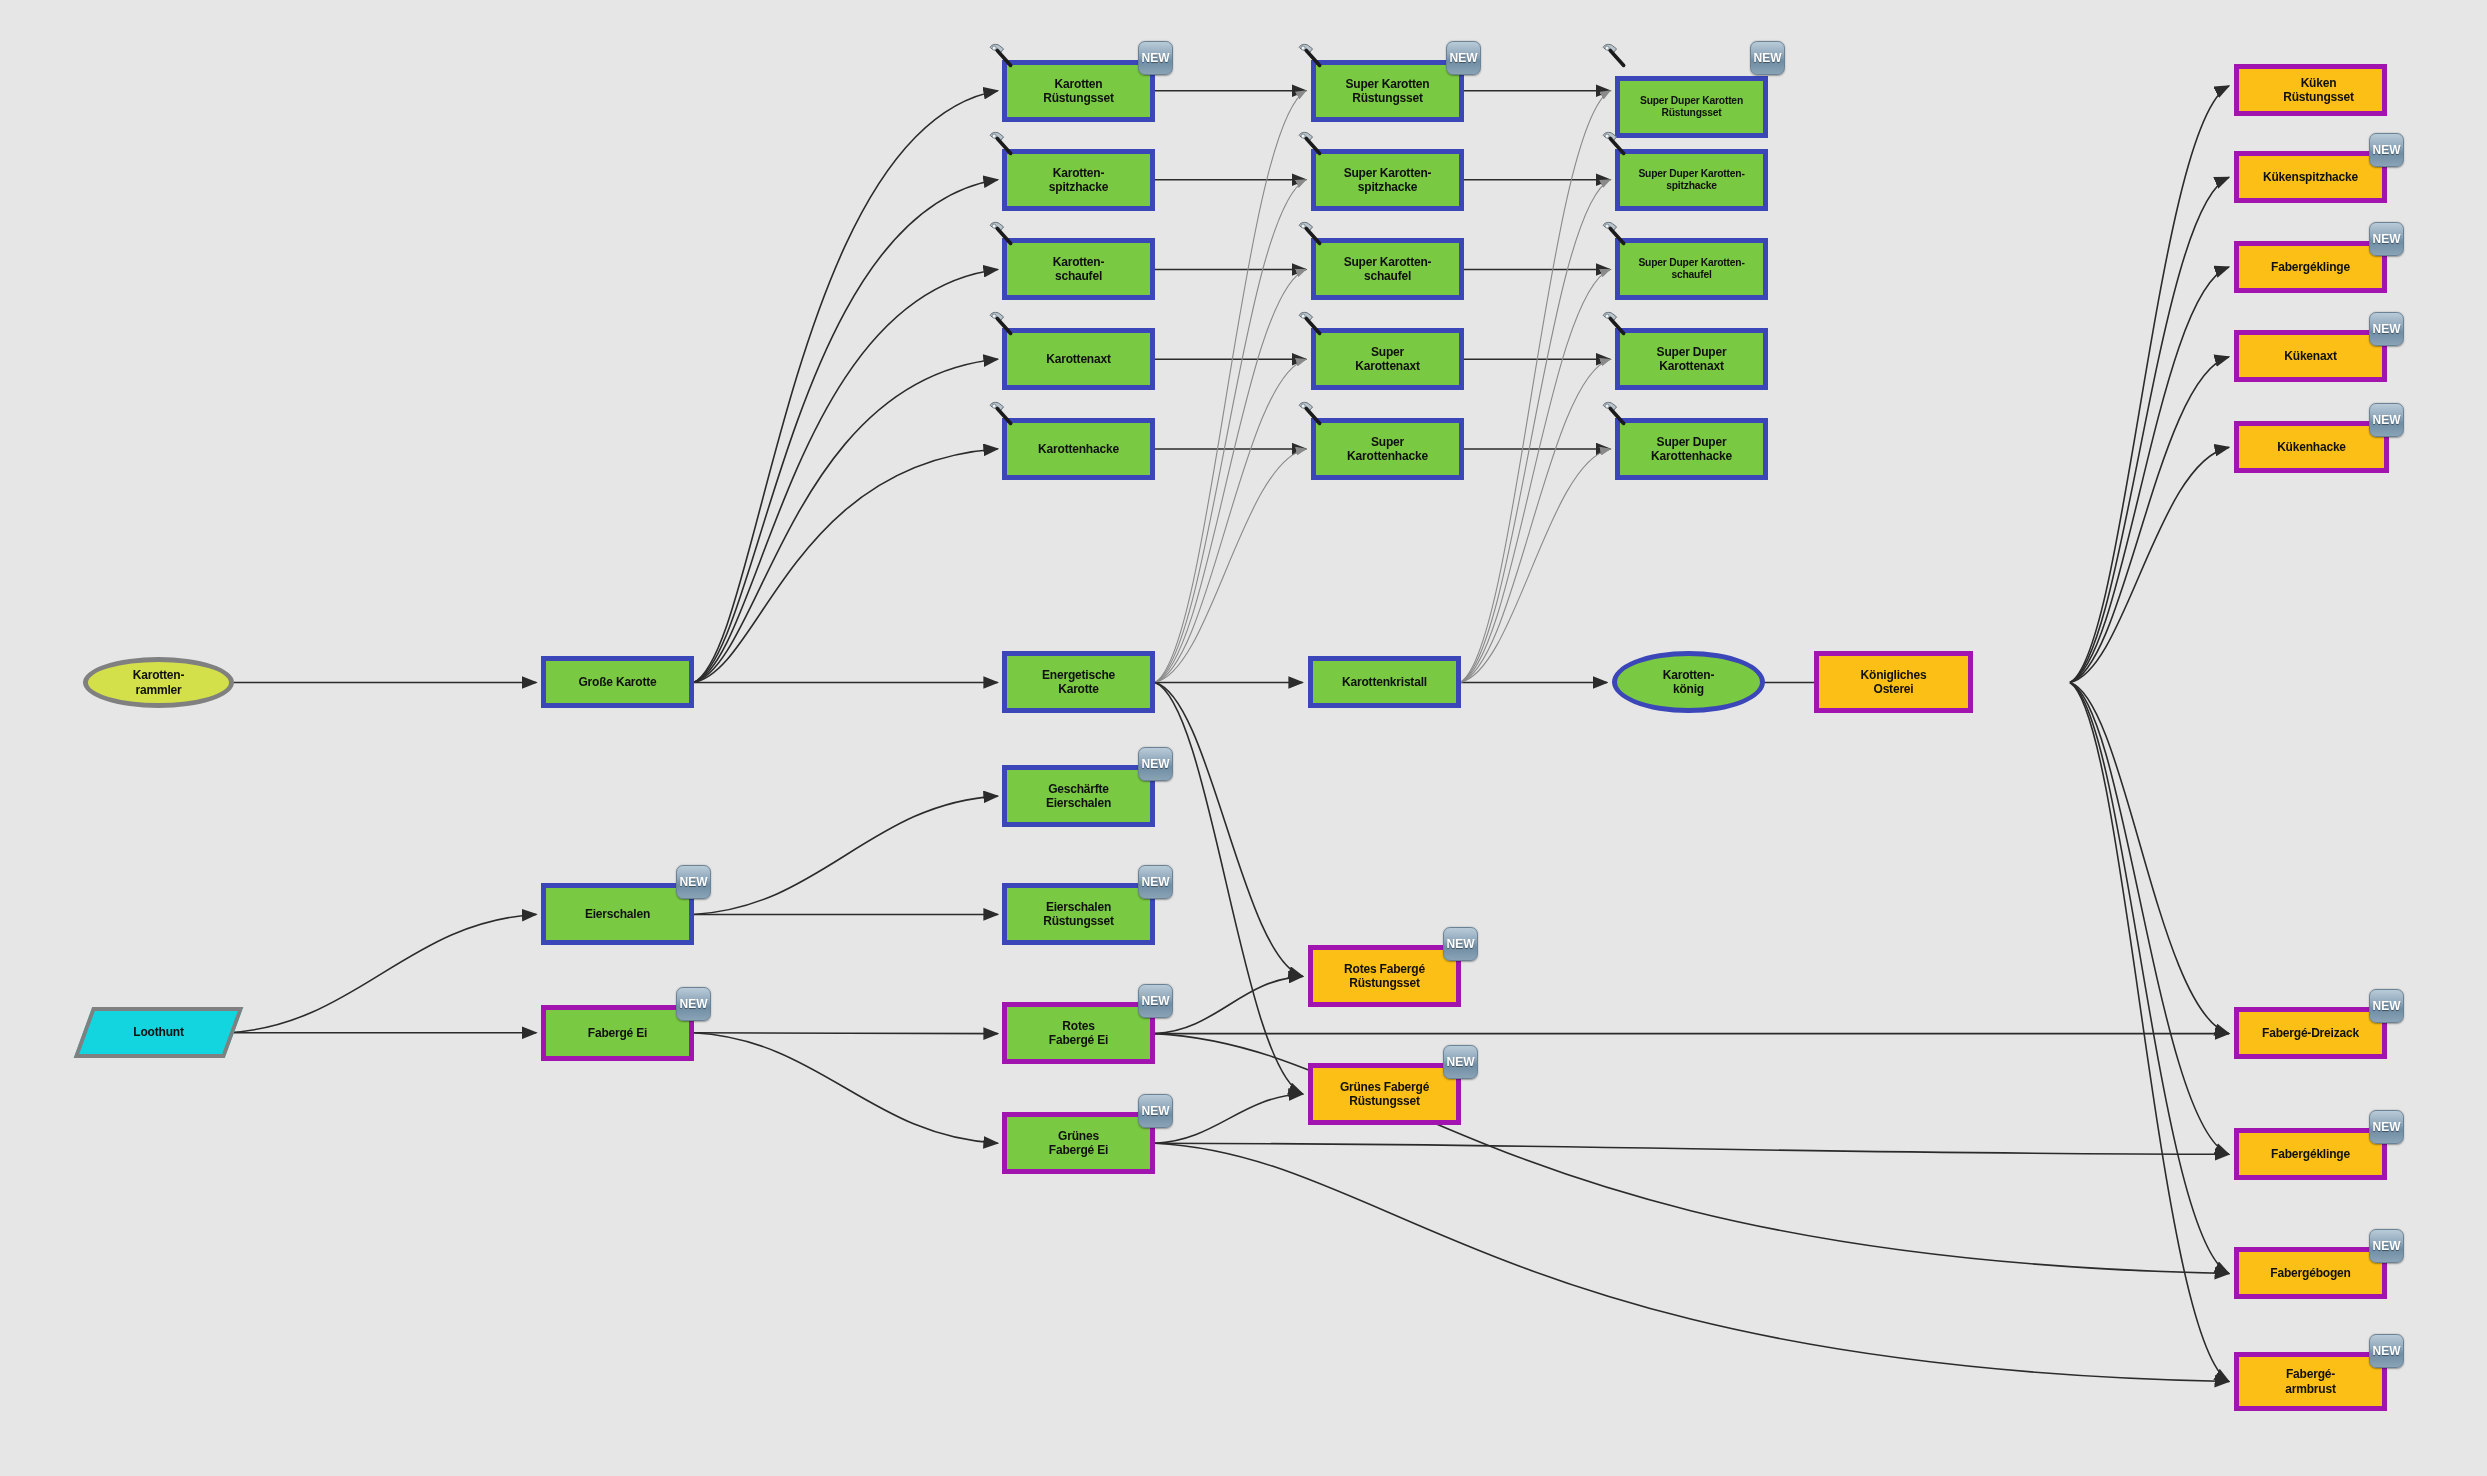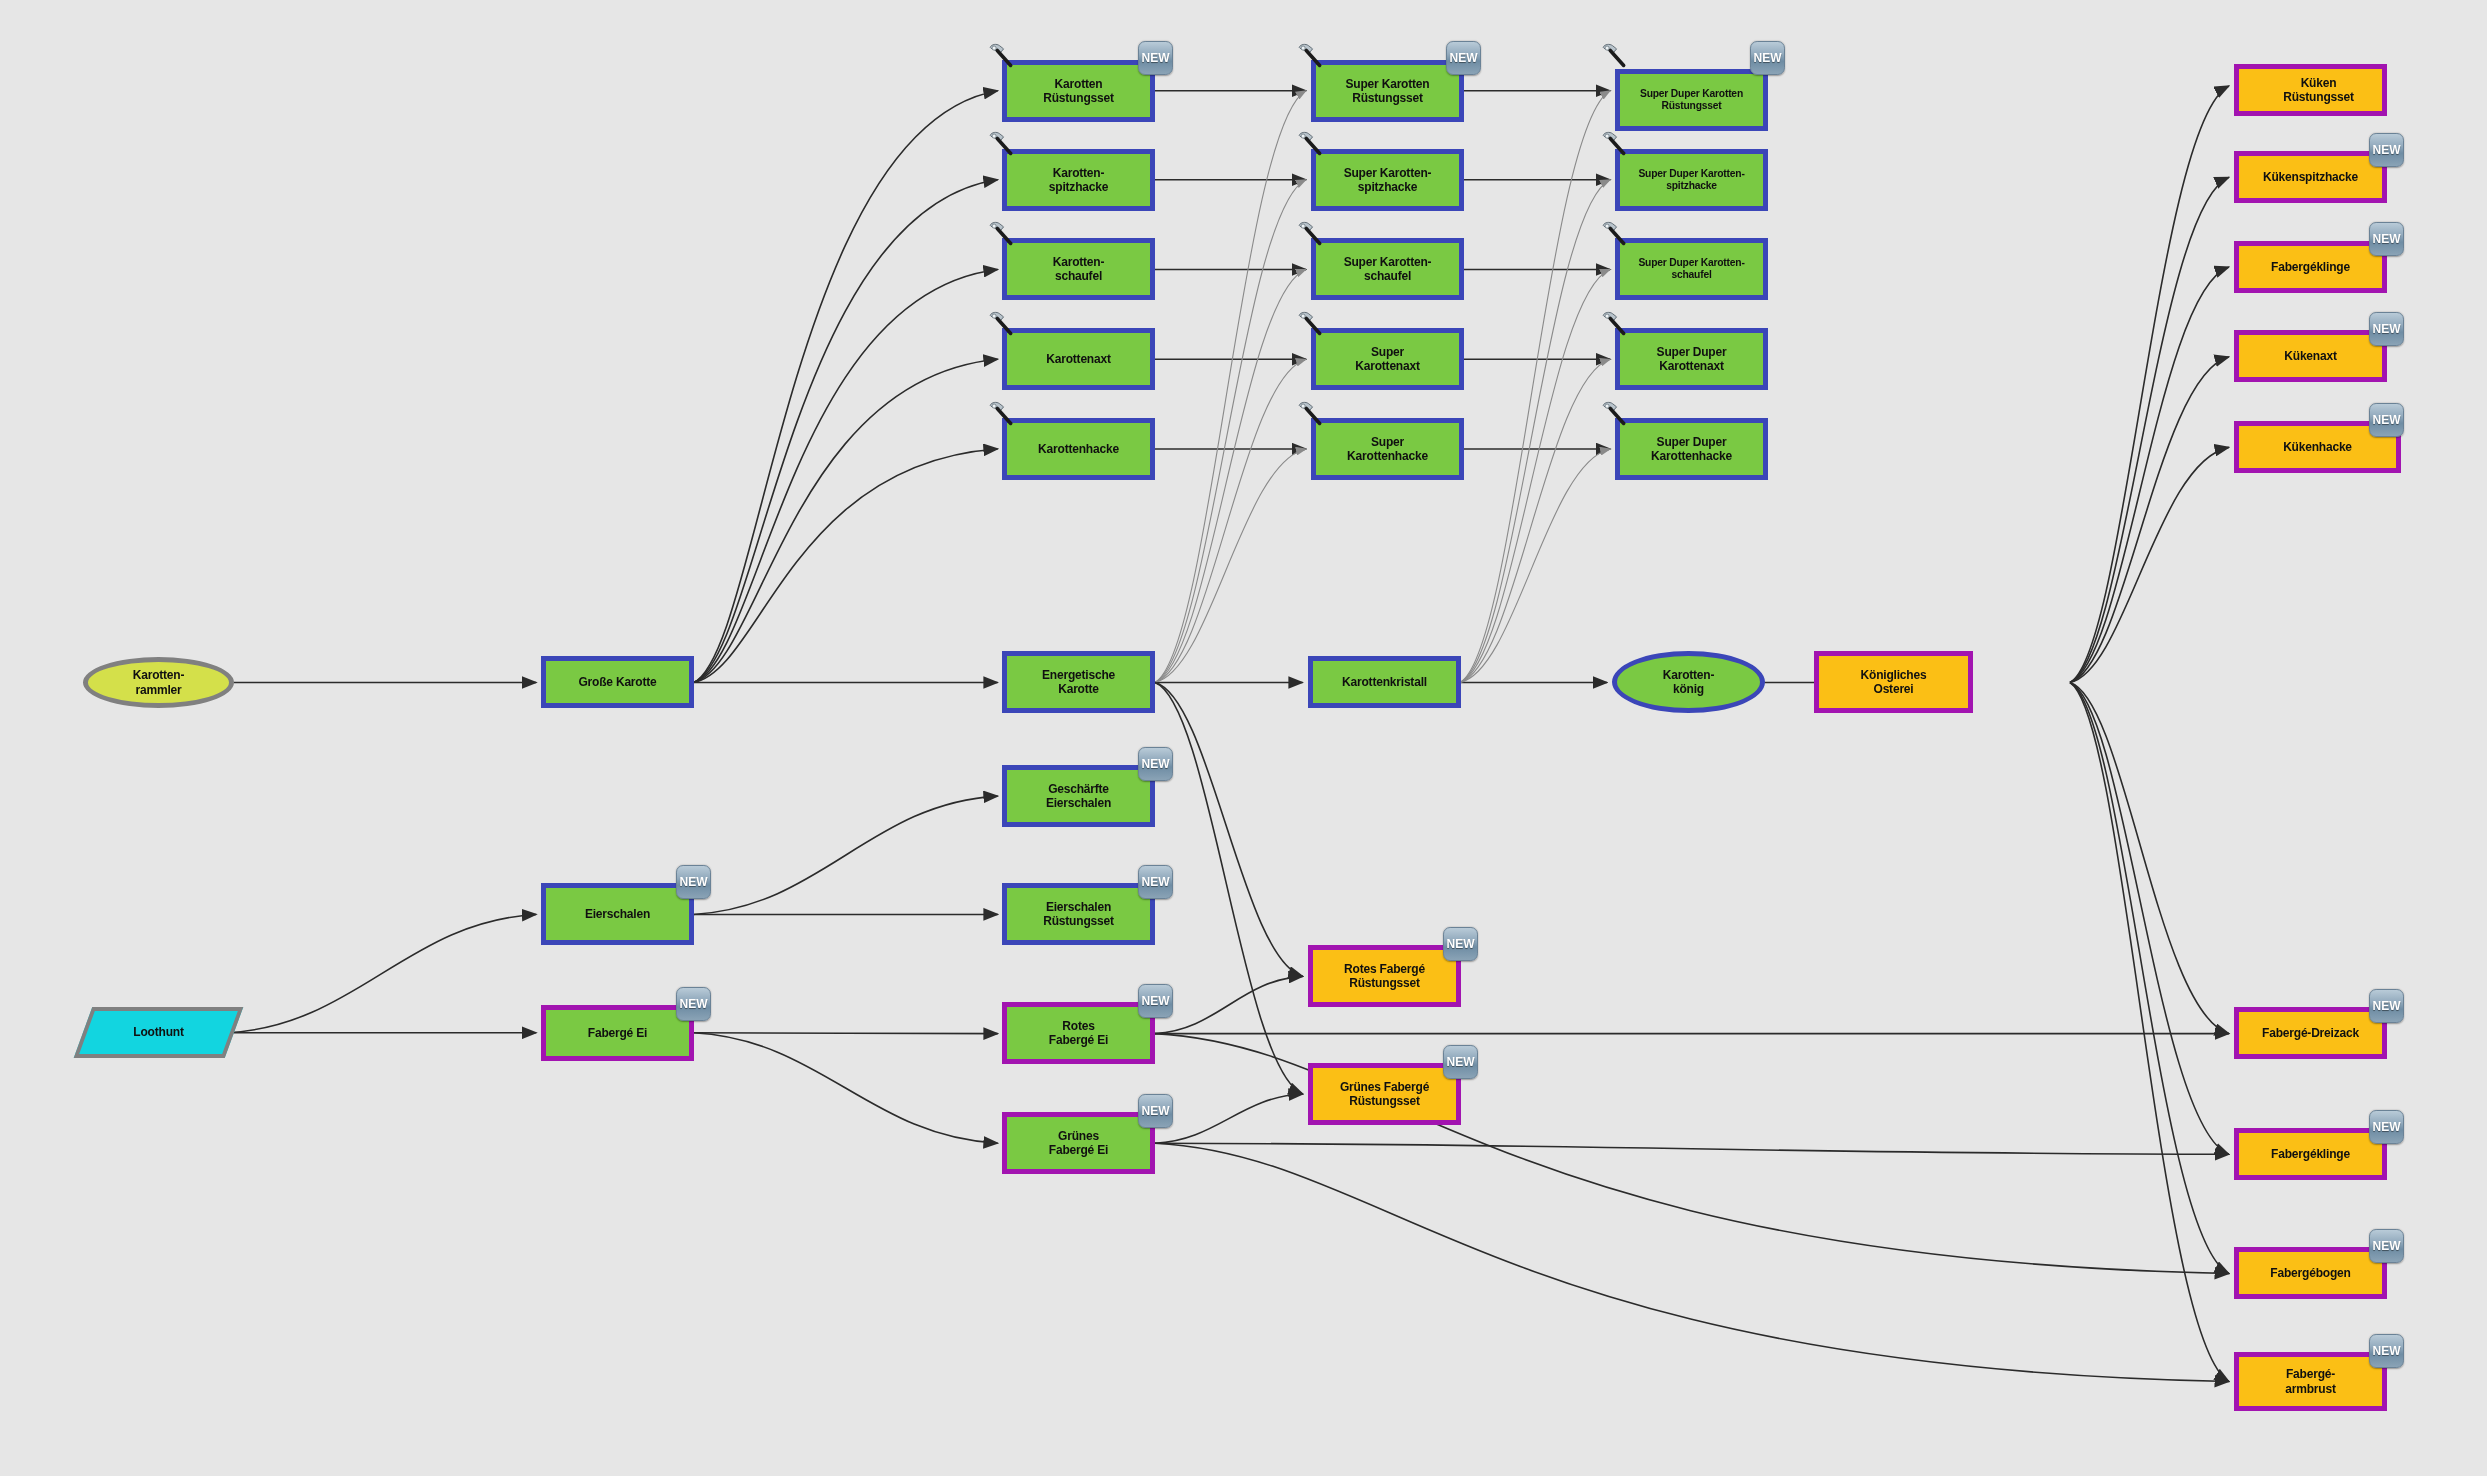--- a/index.html
+++ b/index.html
@@ -275,21 +275,21 @@
           <circle cx="9" cy="9" r="2.6" fill="#eef3f6" stroke="#5e6a72" stroke-width="0.9"></circle>
         </svg></div>
       <div class="node rect-green-blue fs-md" style="left: 1311px; top: 418px; width: 153px; height: 62px;">
         <span class="label">Super<br>Karottenhacke</span>
       </div>
       <div class="hammer-icon" style="left: 1296px; top: 399px;"><svg viewBox="0 0 38 38" width="30" height="30">
           <path d="M4 8 C6 4, 12 3, 16 6 L21 10 L16 16 L11 12 C8 10, 5 10, 4 8 Z" fill="#b9c4cc" stroke="#5e6a72" stroke-width="1.2"></path>
           <path d="M13 12 L30 31" stroke="#1b1b1b" stroke-width="4.5" stroke-linecap="round"></path>
           <circle cx="9" cy="9" r="2.6" fill="#eef3f6" stroke="#5e6a72" stroke-width="0.9"></circle>
         </svg></div>
-      <div class="node rect-green-blue fs-xs" style="left: 1615px; top: 69px; width: 153px; height: 62px;">
+      <div class="node rect-green-blue fs-xs" style="left: 1615px; top: 76px; width: 153px; height: 62px;">
         <span class="label">Super Duper Karotten<br>Rüstungsset</span>
       </div>
       <div class="hammer-icon" style="left: 1600px; top: 41px;"><svg viewBox="0 0 38 38" width="30" height="30">
           <path d="M4 8 C6 4, 12 3, 16 6 L21 10 L16 16 L11 12 C8 10, 5 10, 4 8 Z" fill="#b9c4cc" stroke="#5e6a72" stroke-width="1.2"></path>
           <path d="M13 12 L30 31" stroke="#1b1b1b" stroke-width="4.5" stroke-linecap="round"></path>
           <circle cx="9" cy="9" r="2.6" fill="#eef3f6" stroke="#5e6a72" stroke-width="0.9"></circle>
         </svg></div>
       <div class="new-badge" style="left: 1750px; top: 41px;">NEW</div>
       <div class="node rect-green-blue fs-xs" style="left: 1615px; top: 149px; width: 153px; height: 62px;">
         <span class="label">Super Duper Karotten-<br>spitzhacke</span>
@@ -331,21 +331,21 @@
       </div>
       <div class="new-badge" style="left: 2369px; top: 133px;">NEW</div>
       <div class="node rect-yellow-purple fs-md" style="left: 2234px; top: 241px; width: 153px; height: 52px;">
         <span class="label">Fabergéklinge</span>
       </div>
       <div class="new-badge" style="left: 2369px; top: 222px;">NEW</div>
       <div class="node rect-yellow-purple fs-md" style="left: 2234px; top: 330px; width: 153px; height: 52px;">
         <span class="label">Kükenaxt</span>
       </div>
       <div class="new-badge" style="left: 2369px; top: 312px;">NEW</div>
-      <div class="node rect-yellow-purple fs-md" style="left: 2234px; top: 421px; width: 167px; height: 52px;">
+      <div class="node rect-yellow-purple fs-md" style="left: 2234px; top: 421px; width: 155px; height: 52px;">
         <span class="label">Kükenhacke</span>
       </div>
       <div class="new-badge" style="left: 2369px; top: 403px;">NEW</div>
       <div class="node rect-green-blue fs-md" style="left: 1002px; top: 765px; width: 153px; height: 62px;">
         <span class="label">Geschärfte<br>Eierschalen</span>
       </div>
       <div class="new-badge" style="left: 1138px; top: 747px;">NEW</div>
       <div class="node rect-green-blue fs-md" style="left: 541px; top: 883px; width: 153px; height: 62px;">
         <span class="label">Eierschalen</span>
       </div>

